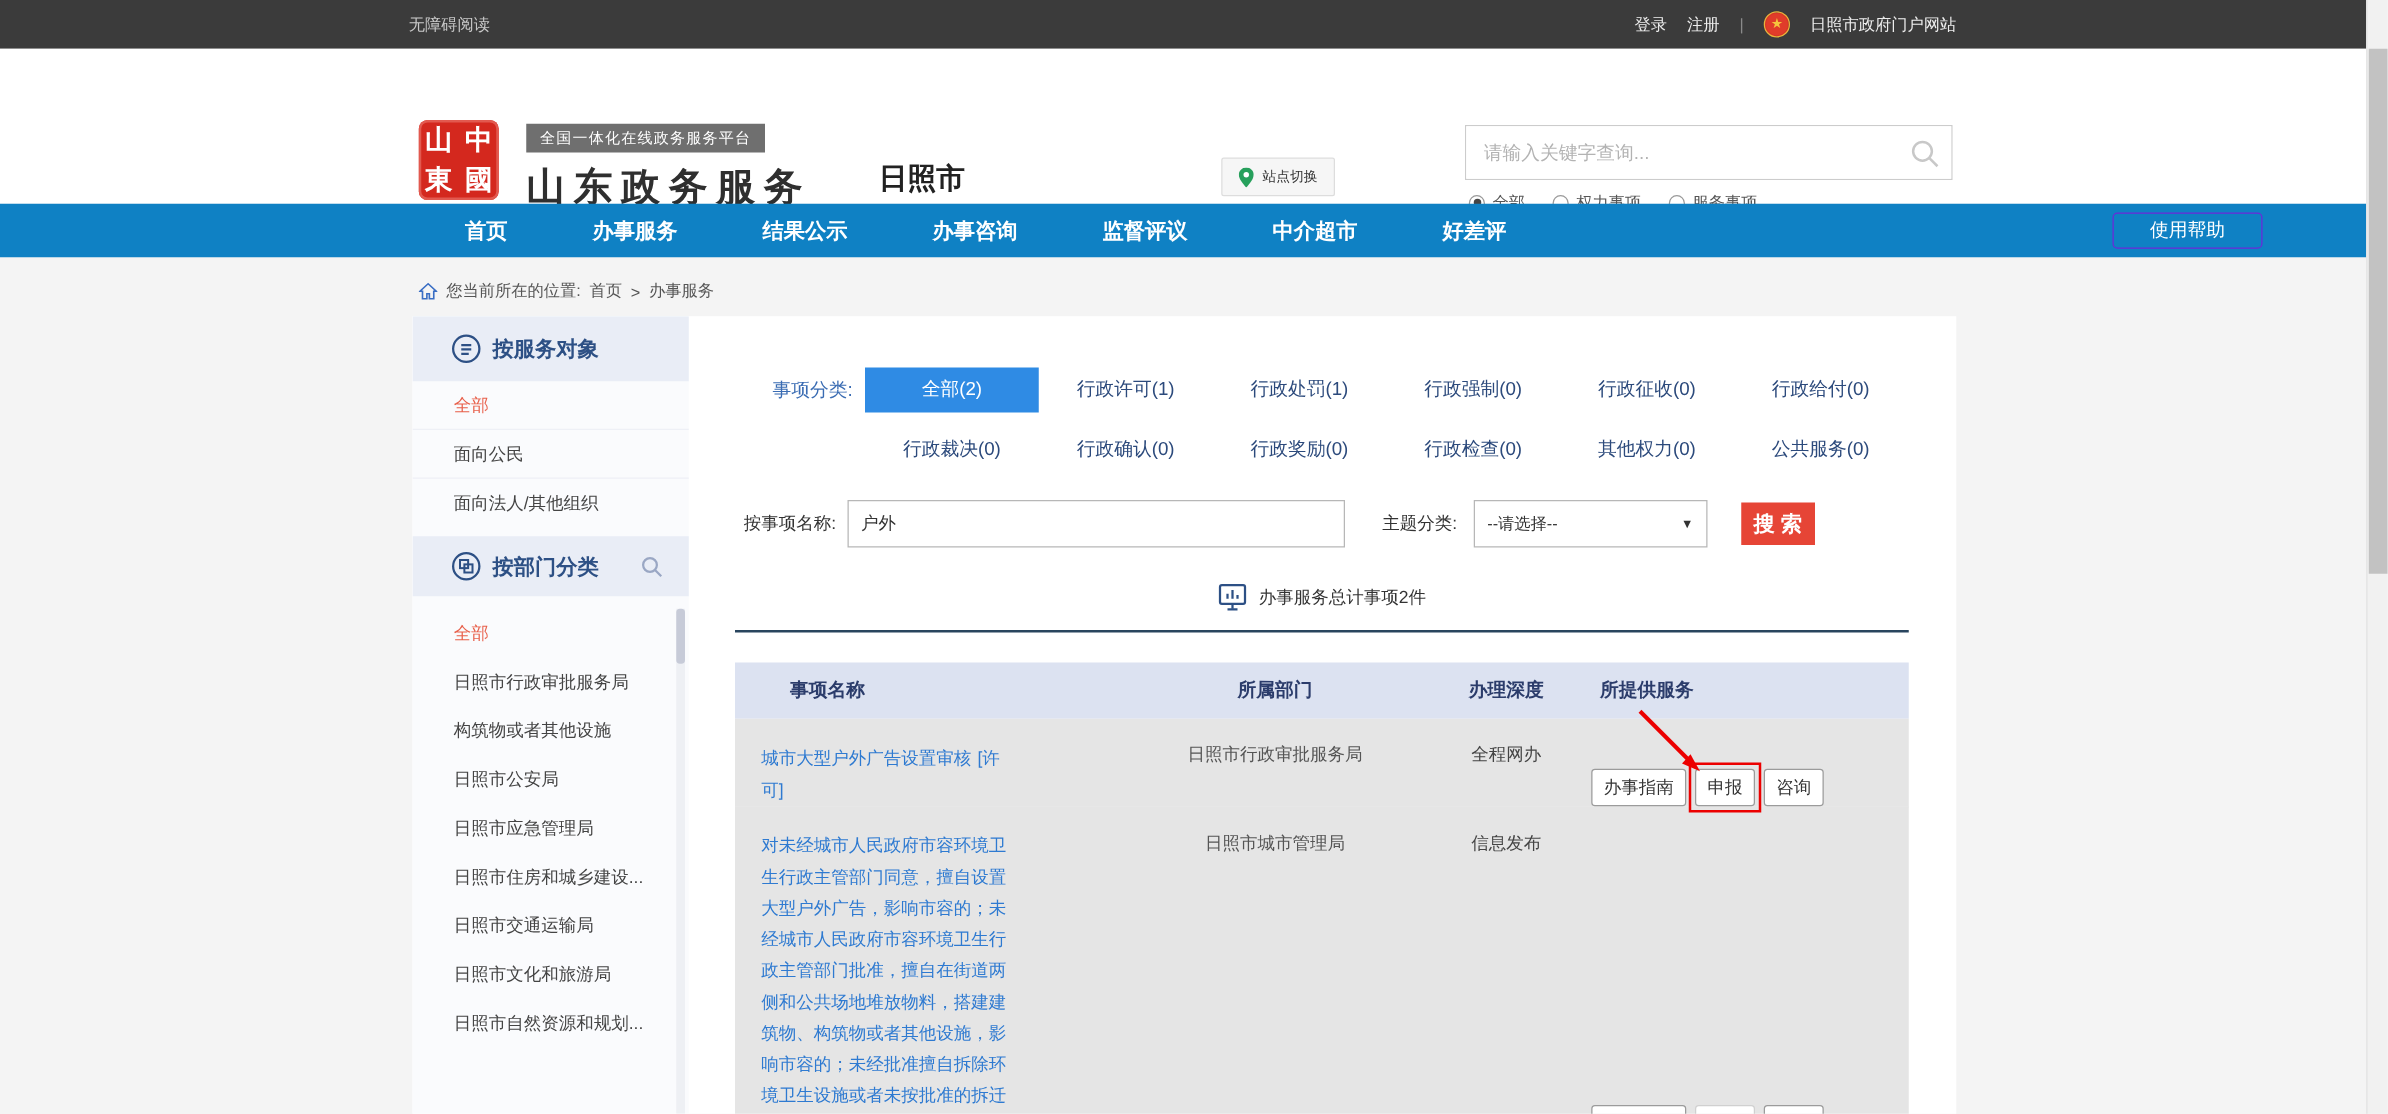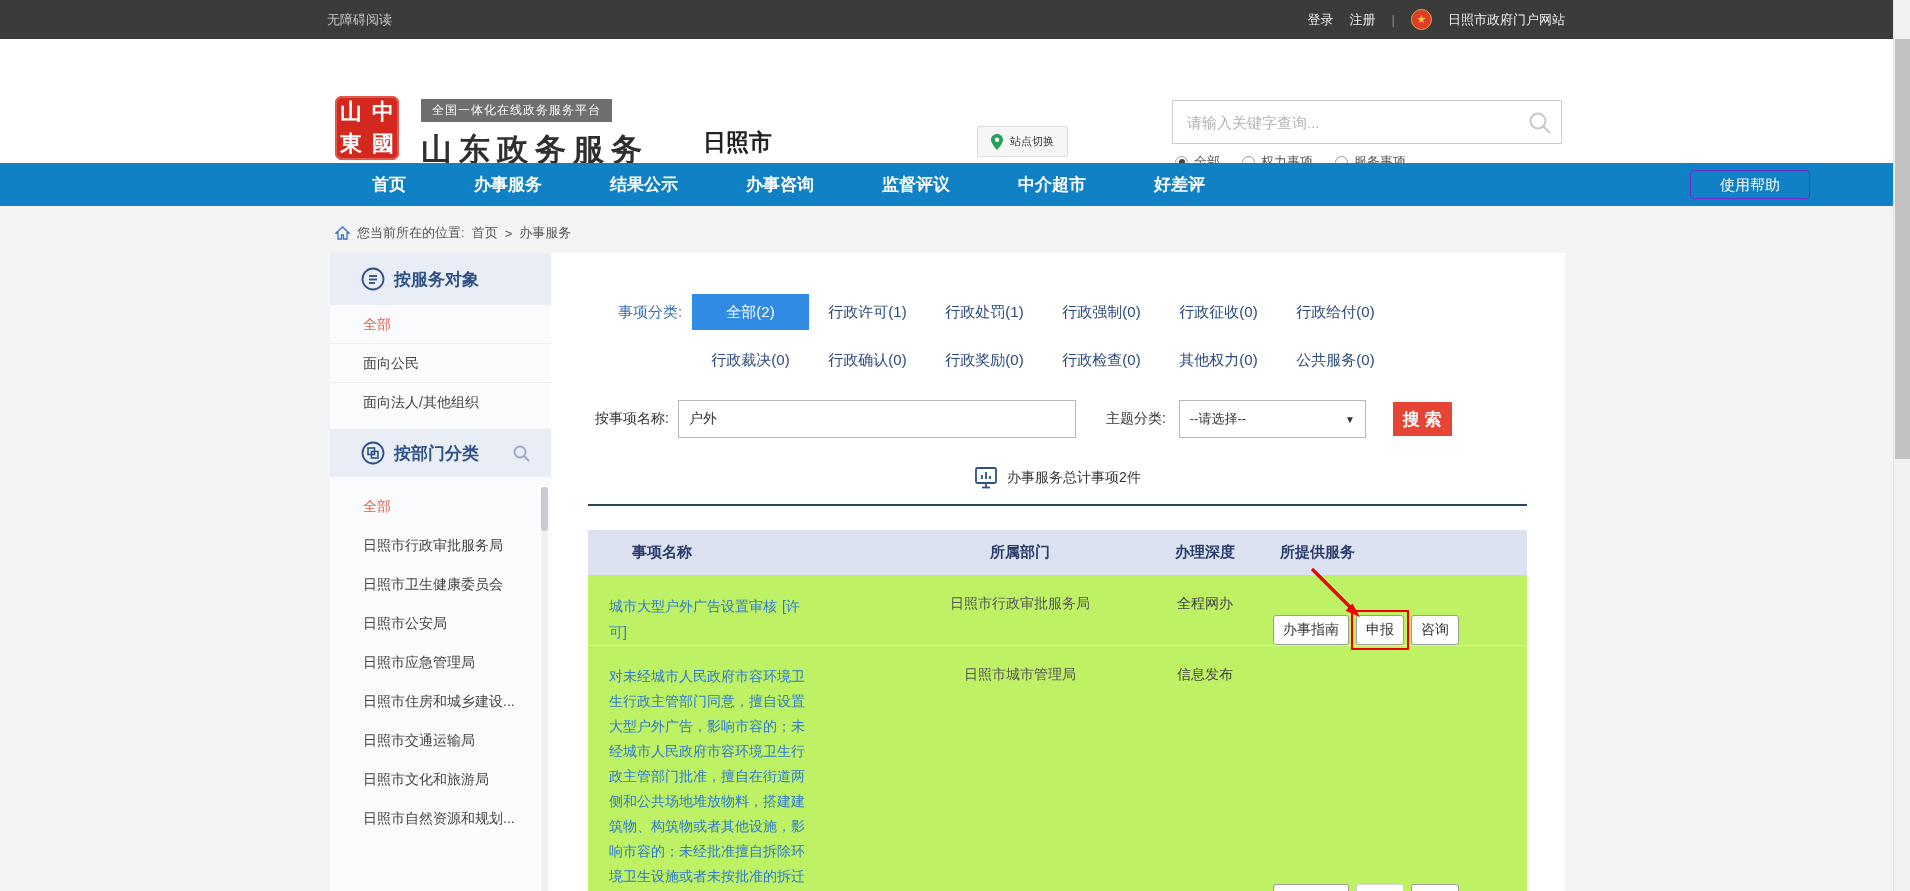--- a/index.html
+++ b/index.html
@@ -74,21 +74,21 @@
   .dept-list { padding-top:10px; }
   .sb-scroll { position:absolute; right:3px; top:234px; bottom:0; width:7px; background:#eef0f4; }
   .sb-thumb { position:absolute; top:0; left:0; width:7px; height:44px; background:#c7cbd8; border-radius:3px; }
 
   
   .main { position:absolute; left:258px; top:0; width:939px; height:638px; }
   .tabrow { display:flex; padding-left:30px; align-items:center; }
   .tabrow.first { margin-top:41px; }
   .tabrow.secondrow { margin-top:16px; }
   .tab-label { width:74px; font-size:15px; color:#3a6cb3; }
-  .tab { width:117px; height:36px; line-height:36px; text-align:center; font-size:15px;
+  .tab { width:139px; height:36px; line-height:36px; text-align:center; font-size:15px;
     color:#2c4a7c; cursor:pointer; }
   .tab.sel { background:#2f8be4; color:#fff; }
   .tabrow.secondrow .tab { height:28px; line-height:28px; }
 
   .search-row { margin-top:26px; display:flex; align-items:center; padding-left:7px; }
   .fld-label { font-size:14px; color:#333; }
   .name-input { width:398px; height:38px; border:1px solid #b7b7b7; margin-left:9px;
     padding:0 10px; font-size:14px; color:#333; outline:none; font-family:"Liberation Sans",sans-serif; }
   .topic-label { margin-left:30px; }
   .topic-select { width:187px; height:38px; border:1px solid #b7b7b7; margin-left:13px;
@@ -102,21 +102,21 @@
   .summary-text { font-size:14px; color:#333; }
   .divider { margin-top:12px; height:2px; background:#29455e; }
 
   .grid-table { margin-top:24px; }
   .g-row { display:grid; grid-template-columns:312px 240px 130px 257px; }
   .g-head { background:#dce2f1; height:45px; align-items:center; }
   .g-head .hc { font-size:15px; font-weight:bold; color:#2b3c6b; }
   .hc1 { padding-left:44px; }
   .hc2,.hc3 { text-align:center; }
   .hc4 { padding-left:10px; }
-  .g-body { background:#bef264; }
+  .g-body { background:#e5e5e5; }
   .g-body .c1 { padding:18px 0 0 21px; }
   .g-body .c2 { text-align:center; padding-top:20px; font-size:14px; color:#555; }
   .g-body .c3 { text-align:center; padding-top:20px; font-size:14px; color:#444; }
   .g-body .c4 { padding:14px 0 0 3px; display:flex; gap:7px; align-items:flex-end; }
   .row-1 { min-height:66px; }
   .row-2 { border-top:1px solid #e6e6e6; }
   .item-name { display:inline-block; width:206px; font-size:14px; line-height:26px;
     color:#2e7ad1; cursor:pointer; }
   .item-name .tag { margin-left:5px; }
   .long-name { width:204px; font-size:14px; line-height:25px; color:#2e7ad1; cursor:pointer; }
@@ -235,21 +235,21 @@
         </svg>
         <span class="ttl">按部门分类</span>
         <svg class="sb-mag" width="19" height="19" viewBox="0 0 19 19">
           <circle cx="8" cy="8" r="5.5" fill="none" stroke="#9aa7c4" stroke-width="1.8"></circle>
           <line x1="12" y1="12" x2="17" y2="17" stroke="#9aa7c4" stroke-width="1.8"></line>
         </svg>
       </div>
       <div class="dept-list">
         <div class="sb-item active">全部</div>
         <div class="sb-item">日照市行政审批服务局</div>
-        <div class="sb-item">日照市卫生健康委员会</div>
+        <div class="sb-item">构筑物或者其他设施</div>
         <div class="sb-item">日照市公安局</div>
         <div class="sb-item">日照市应急管理局</div>
         <div class="sb-item">日照市住房和城乡建设...</div>
         <div class="sb-item">日照市交通运输局</div>
         <div class="sb-item">日照市文化和旅游局</div>
         <div class="sb-item">日照市自然资源和规划...</div>
       </div>
       <div class="sb-scroll">
         <div class="sb-thumb"></div>
       </div>

